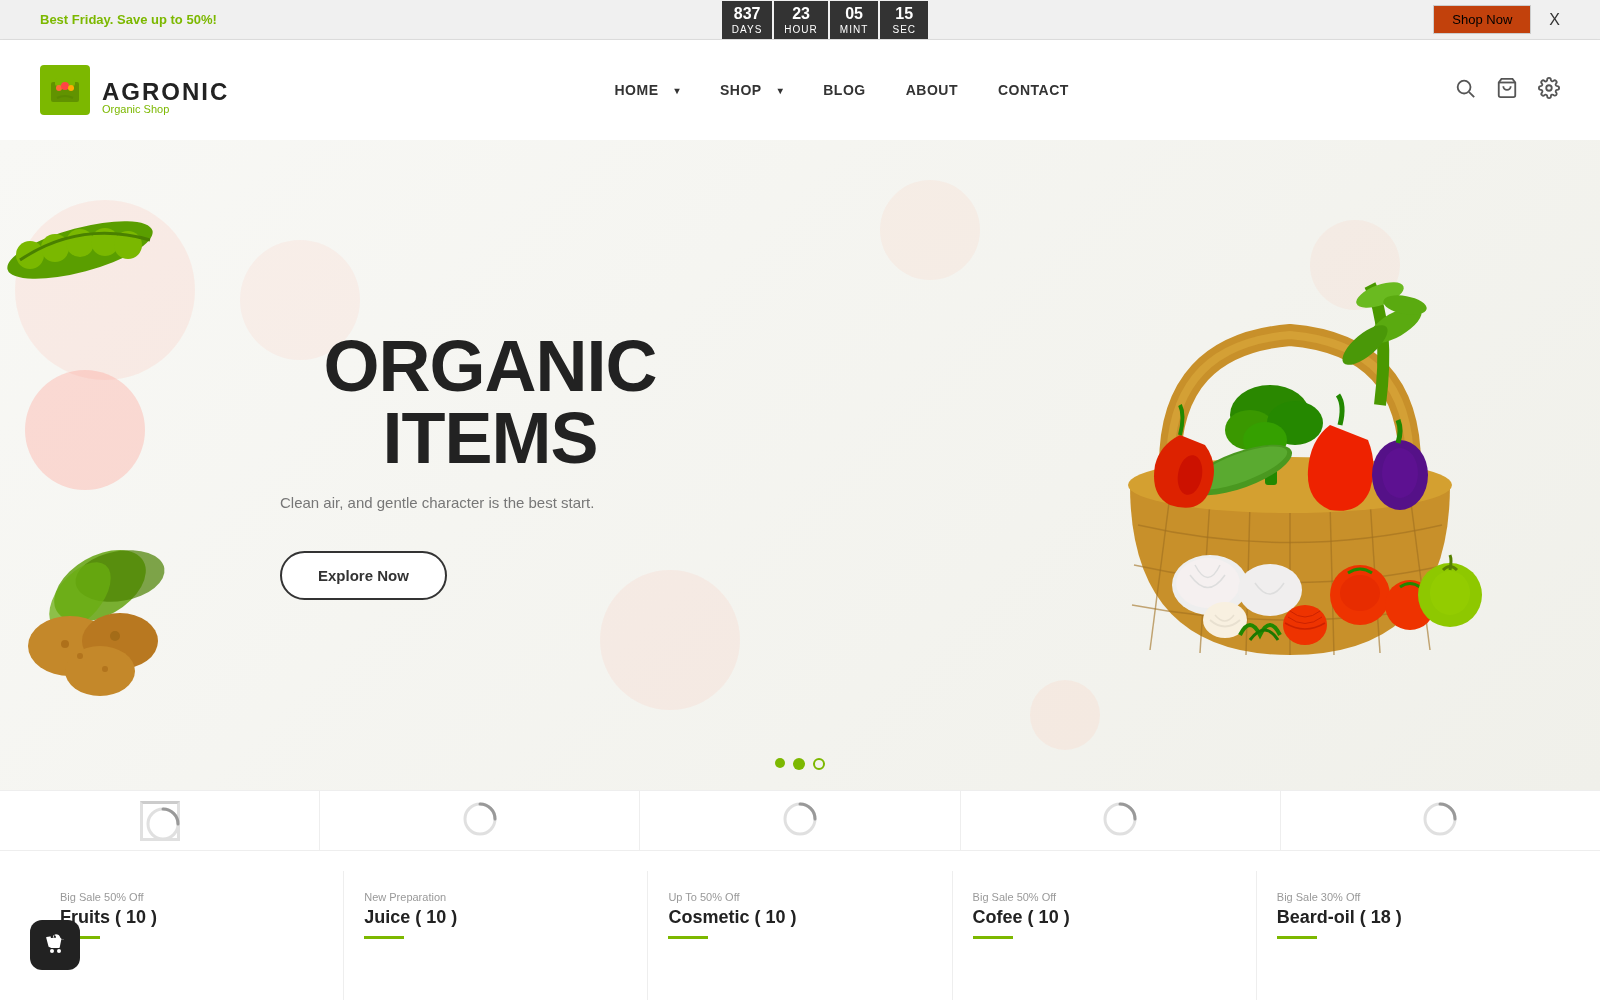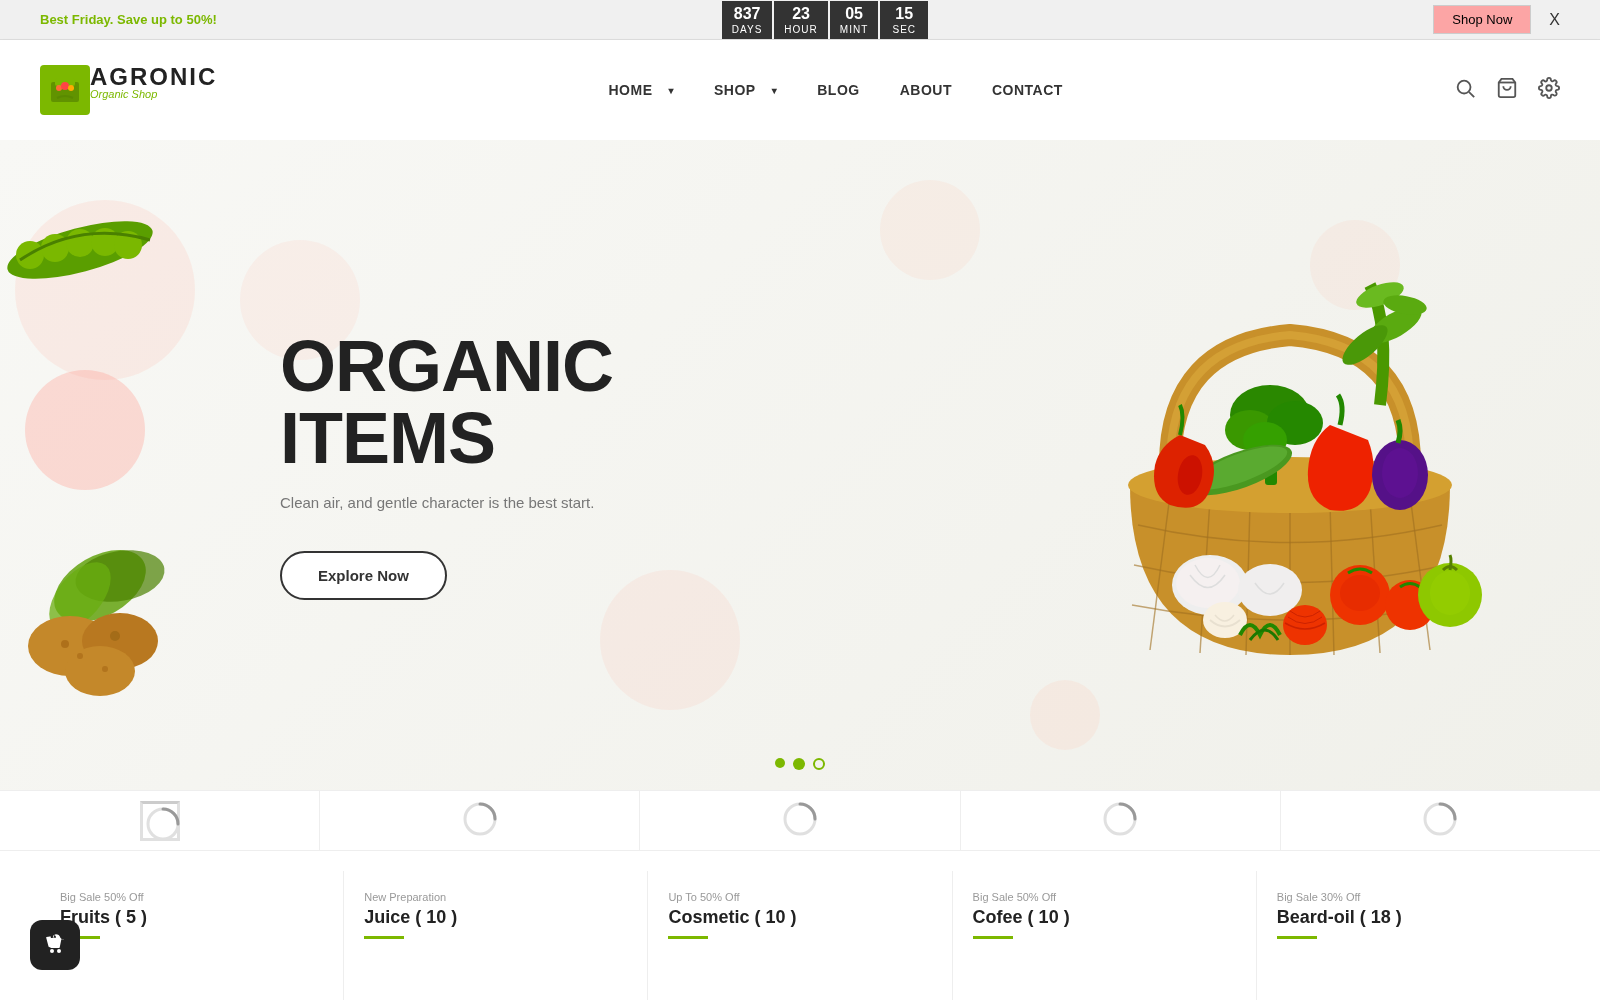--- a/index.html
+++ b/index.html
@@ -22,53 +22,53 @@
       background: #333;
       color: white;
       padding: 4px 10px;
       text-align: center;
       font-size: 11px;
       min-width: 48px;
     }
     .timer-box .num { font-size: 16px; font-weight: bold; display: block; }
     .timer-box .lbl { font-size: 10px; letter-spacing: 1px; }
     .shop-now-btn {
-      background: #fca5a5;
+      background: #c2410c;
       border: 1px solid #ccc;
       padding: 6px 18px;
       font-size: 13px;
       cursor: pointer;
       margin-right: 8px;
     }
     .close-btn { background: none; border: none; font-size: 16px; cursor: pointer; color: #333; }
 
     
     .header {
       background: white;
       display: flex;
       align-items: center;
       justify-content: space-between;
       padding: 10px 40px;
       height: 100px;
       box-shadow: 0 2px 5px rgba(0,0,0,0.05);
     }
-    .logo { display: flex; align-items: flex-start; gap: 0; }
+    .logo { display: flex; align-items: flex-end; gap: 12px; }
     .logo-icon {
       width: 50px;
       height: 50px;
       background: #7cb800;
       border-radius: 4px;
       display: flex;
       align-items: center;
       justify-content: center;
       font-size: 20px;
     }
     .logo-text { line-height: 1; }
     .logo-text .brand { font-size: 24px; font-weight: bold; color: #222; letter-spacing: 2px; }
-    .logo-text .sub { font-size: 11px; color: #7cb800; font-style: italic; }
+    .logo-text .sub { font-size: 11px; color: #7cb800; }
 
     nav { display: flex; align-items: center; gap: 40px; }
     .nav-item {
       font-size: 14px;
       font-weight: 600;
       color: #333;
       text-decoration: none;
       cursor: pointer;
       display: flex;
       align-items: center;
@@ -89,21 +89,21 @@
       display: flex;
       align-items: center;
     }
     .hero-content {
       position: relative;
       z-index: 2;
       padding-left: 280px;
       max-width: 700px;
     }
     .hero-subtitle { font-size: 18px; color: #555; margin-bottom: 10px; font-weight: 400; }
-    .hero-title { font-size: 72px; font-weight: 900; color: #222; line-height: 1; margin-bottom: 20px; letter-spacing: -1px; }
+    .hero-title { font-size: 72px; font-weight: 900; color: #222; line-height: 1; margin-bottom: 20px; letter-spacing: -1px; text-align: center; }
     .hero-desc { font-size: 15px; color: #777; margin-bottom: 40px; }
     .explore-btn {
       border: 2px solid #333;
       background: white;
       padding: 14px 36px;
       font-size: 15px;
       font-weight: 600;
       border-radius: 30px;
       cursor: pointer;
       color: #333;
@@ -485,21 +485,21 @@
         </svg>
       </div>
     </div>
   </div>
 </div>
 
 <div class="categories">
 
   <div class="cat-card">
     <div class="cat-label">Big Sale 50% Off</div>
-    <div class="cat-name">Fruits ( 5 )</div>
+    <div class="cat-name">Fruits ( 10 )</div>
     <div class="cat-underline"></div>
     <div class="cat-img-area">
       
     </div>
   </div>
 
   <div class="cat-card">
     <div class="cat-label">New Preparation</div>
     <div class="cat-name">Juice ( 10 )</div>
     <div class="cat-underline"></div>

